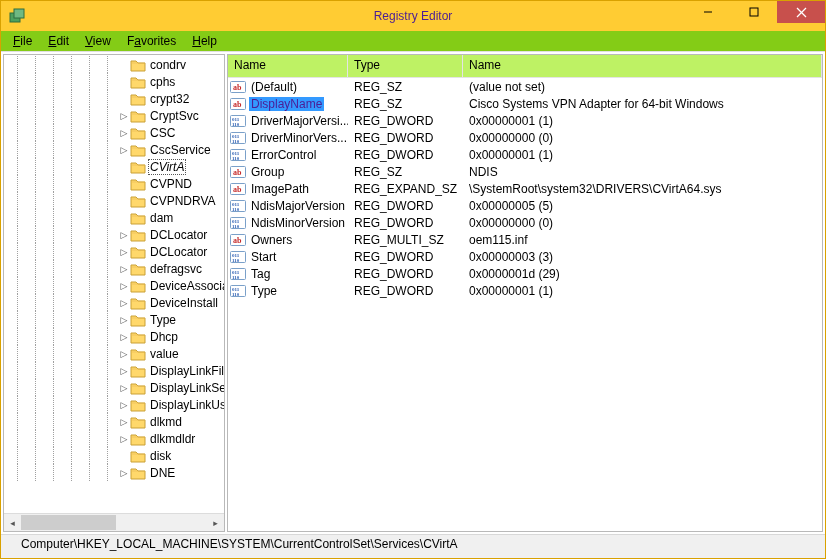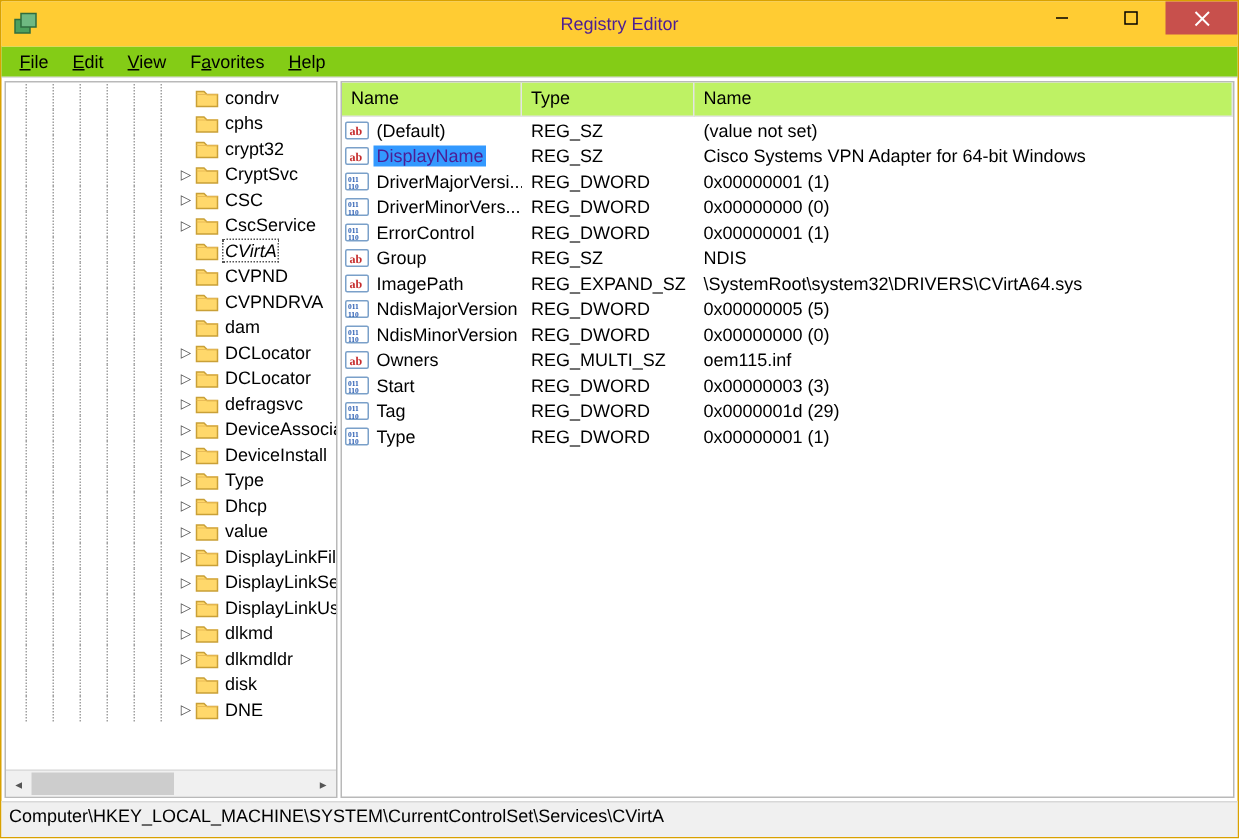--- a/index.html
+++ b/index.html
@@ -230,21 +230,21 @@
     padding: 0 2px;
   }
   .list-row.selected .name-text {
     background: #3399ff;
     color: #4c1d95;
   }
   .statusbar {
     height: 21px;
     background: #f0f0f0;
     border-top: 1px solid #d8d8d8;
-    padding: 2px 4px 0 5px;
+    padding: 2px 4px 0 20px;
     font-size: 12px;
   }
 
   
   svg { display: block; }
 </style>
 </head>
 <body>
 
 <svg width="0" height="0" style="position:absolute">

